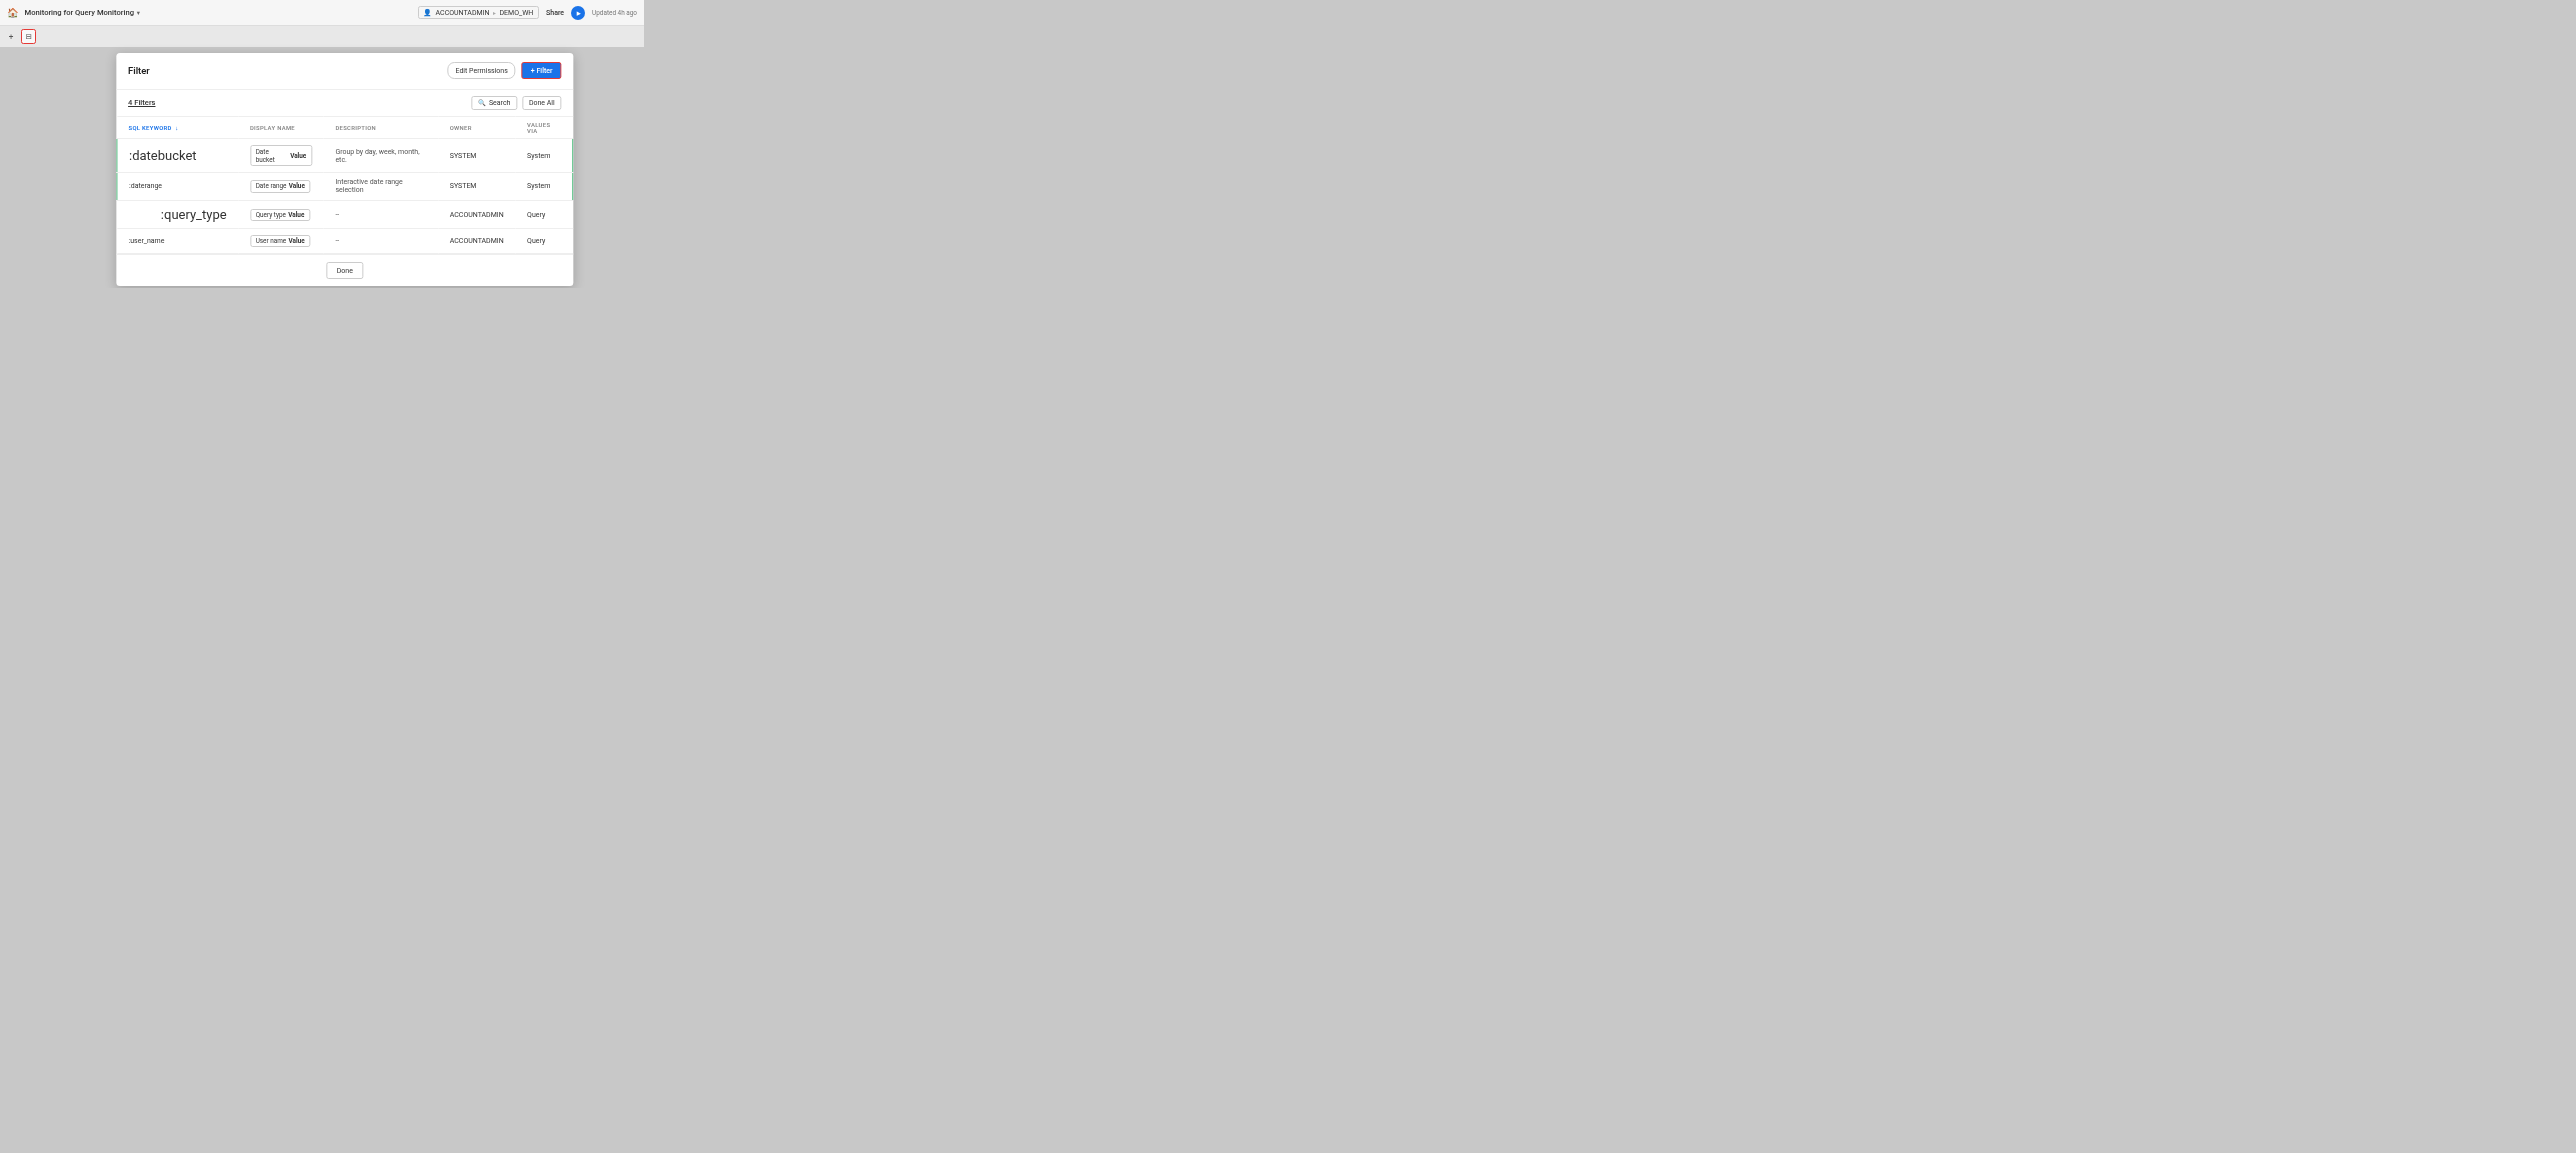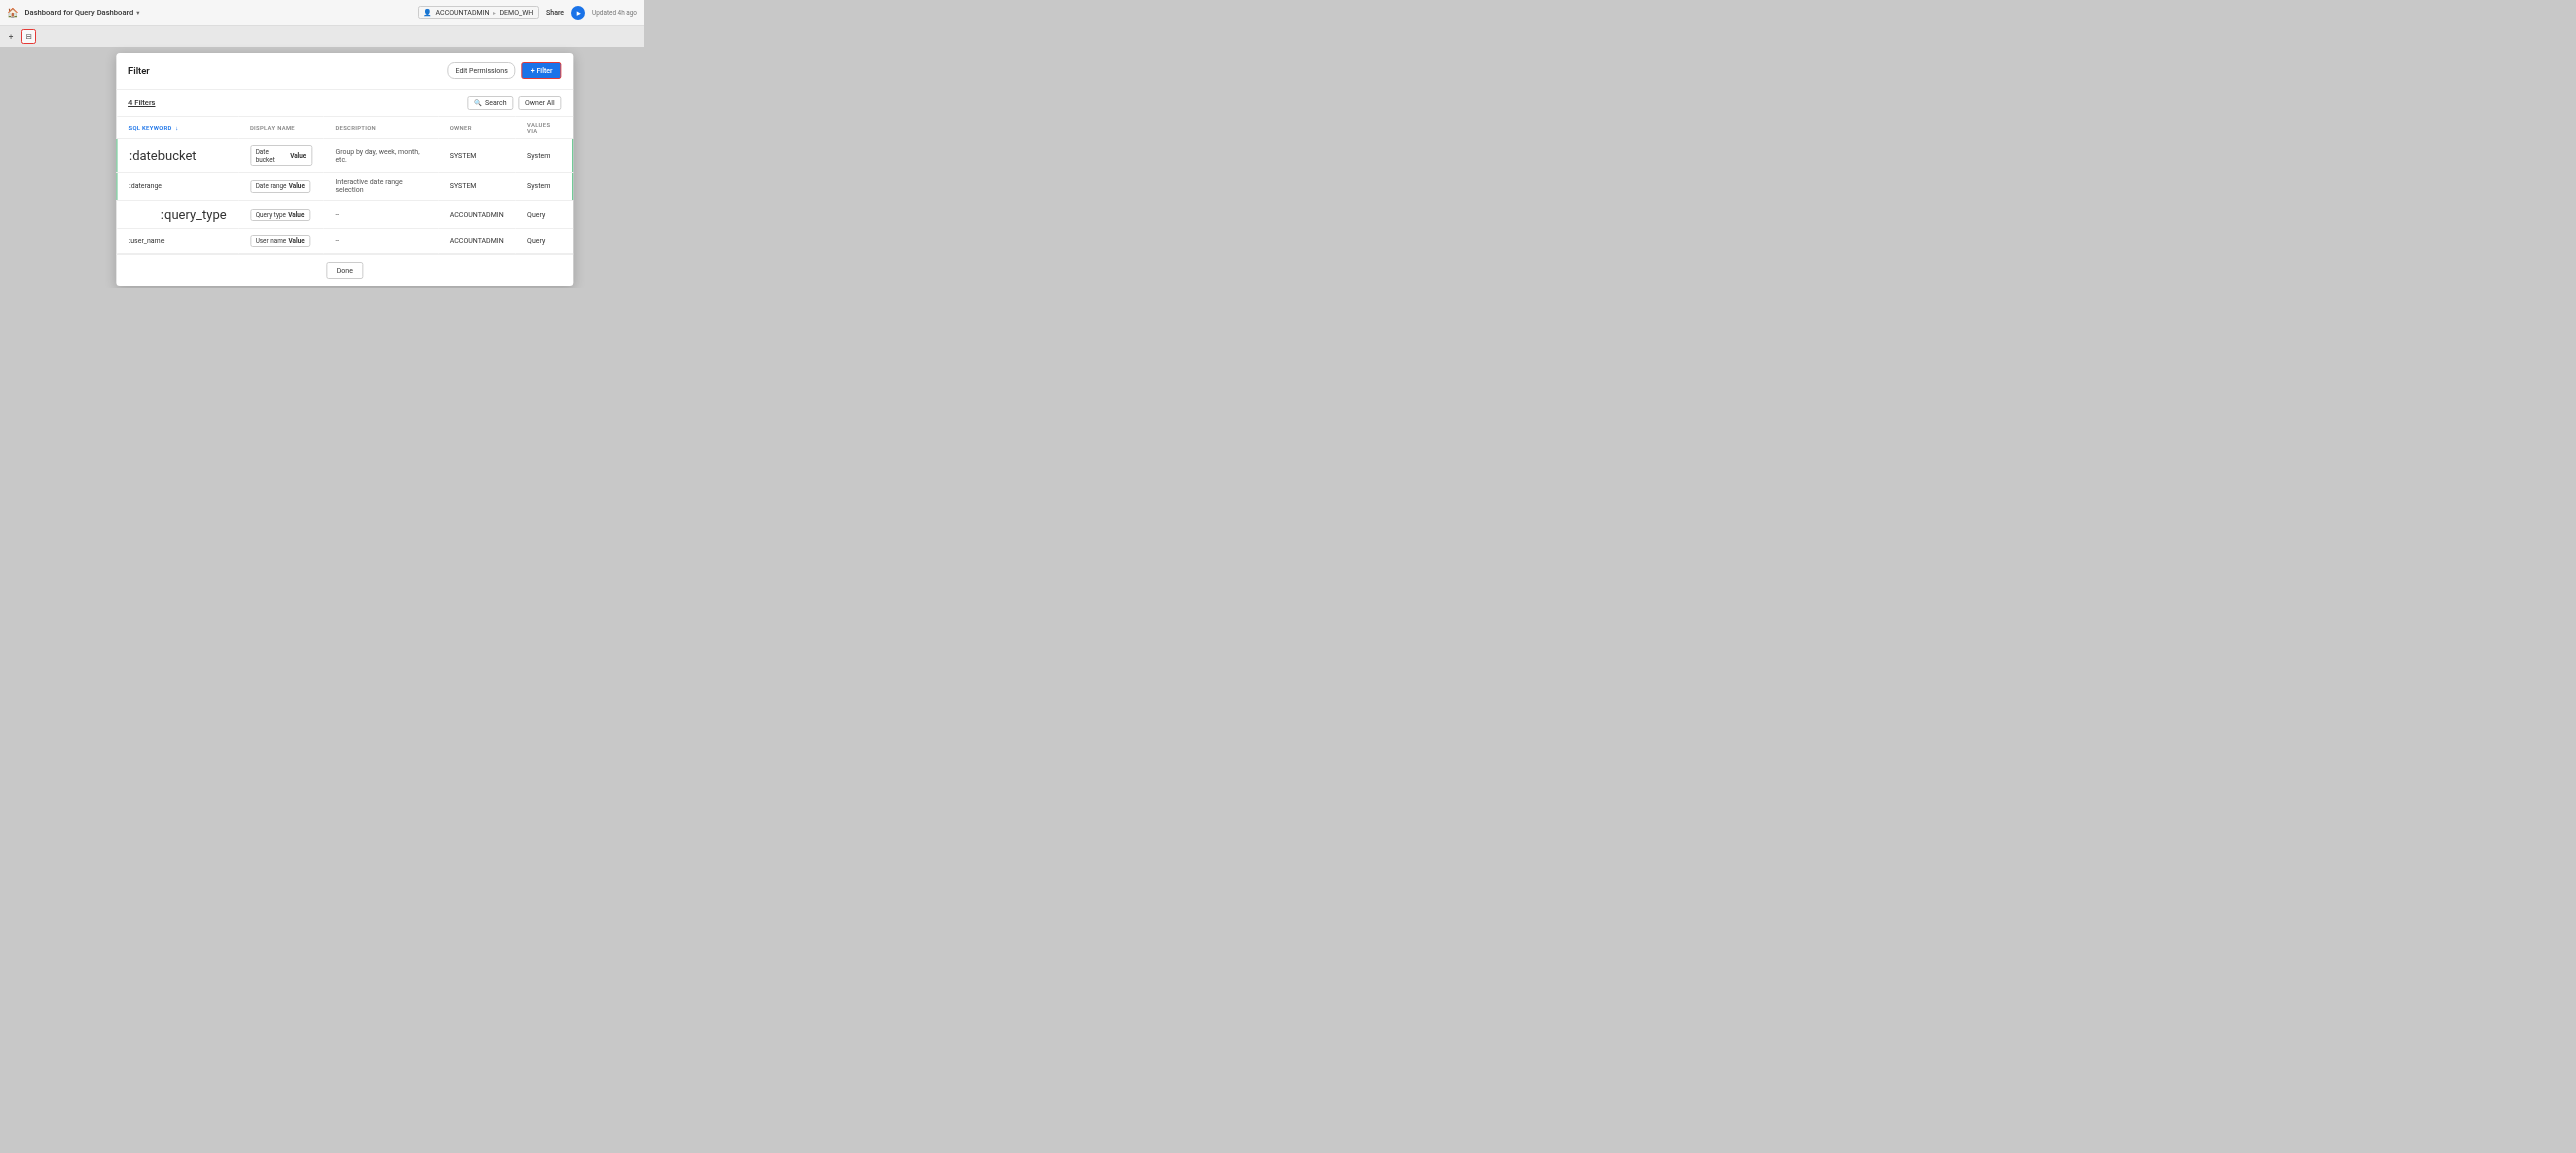--- a/index.html
+++ b/index.html
@@ -301,21 +301,21 @@
   </style>
 </head>
 <body>
 
 <div class="top-bar">
   <div class="top-bar-left">
     <div class="home-icon-wrap">
       <span>🏠</span>
     </div>
     <div class="dashboard-title-wrap">
-      <span style="font-size:7.6px; font-weight:500; color:#333;">Dashboard for Query Dashboard</span>
+      <span style="font-size:7.6px; font-weight:500; color:#333;">Monitoring for Query Monitoring</span>
       <span style="font-size:6.4px; color:#666; cursor:pointer;">▾</span>
     </div>
   </div>
   <div class="top-bar-right">
     <div class="account-info">
       <span style="font-size:7px;">👤</span>
       <span style="font-size:7px; color:#333;">ACCOUNTADMIN</span>
       <span style="font-size:5.9px; color:#aaa;">▸</span>
       <span style="font-size:7px; color:#333;">DEMO_WH</span>
     </div>
@@ -346,21 +346,21 @@
       </div>
     </div>
 
     <div class="modal-subheader">
       <span class="filter-count">4 Filters</span>
       <div class="modal-subheader-actions">
         <button class="search-btn">
           <span style="font-size:6.4px;">🔍</span>
           <span>Search</span>
         </button>
-        <button class="owner-btn">Owner All</button>
+        <button class="owner-btn">Done All</button>
       </div>
     </div>
 
     <table class="filter-table">
       <thead>
         <tr>
           <th class="sql-keyword-col">
             <span>SQL KEYWORD</span>
             <span class="sort-arrow">↓</span>
           </th>

